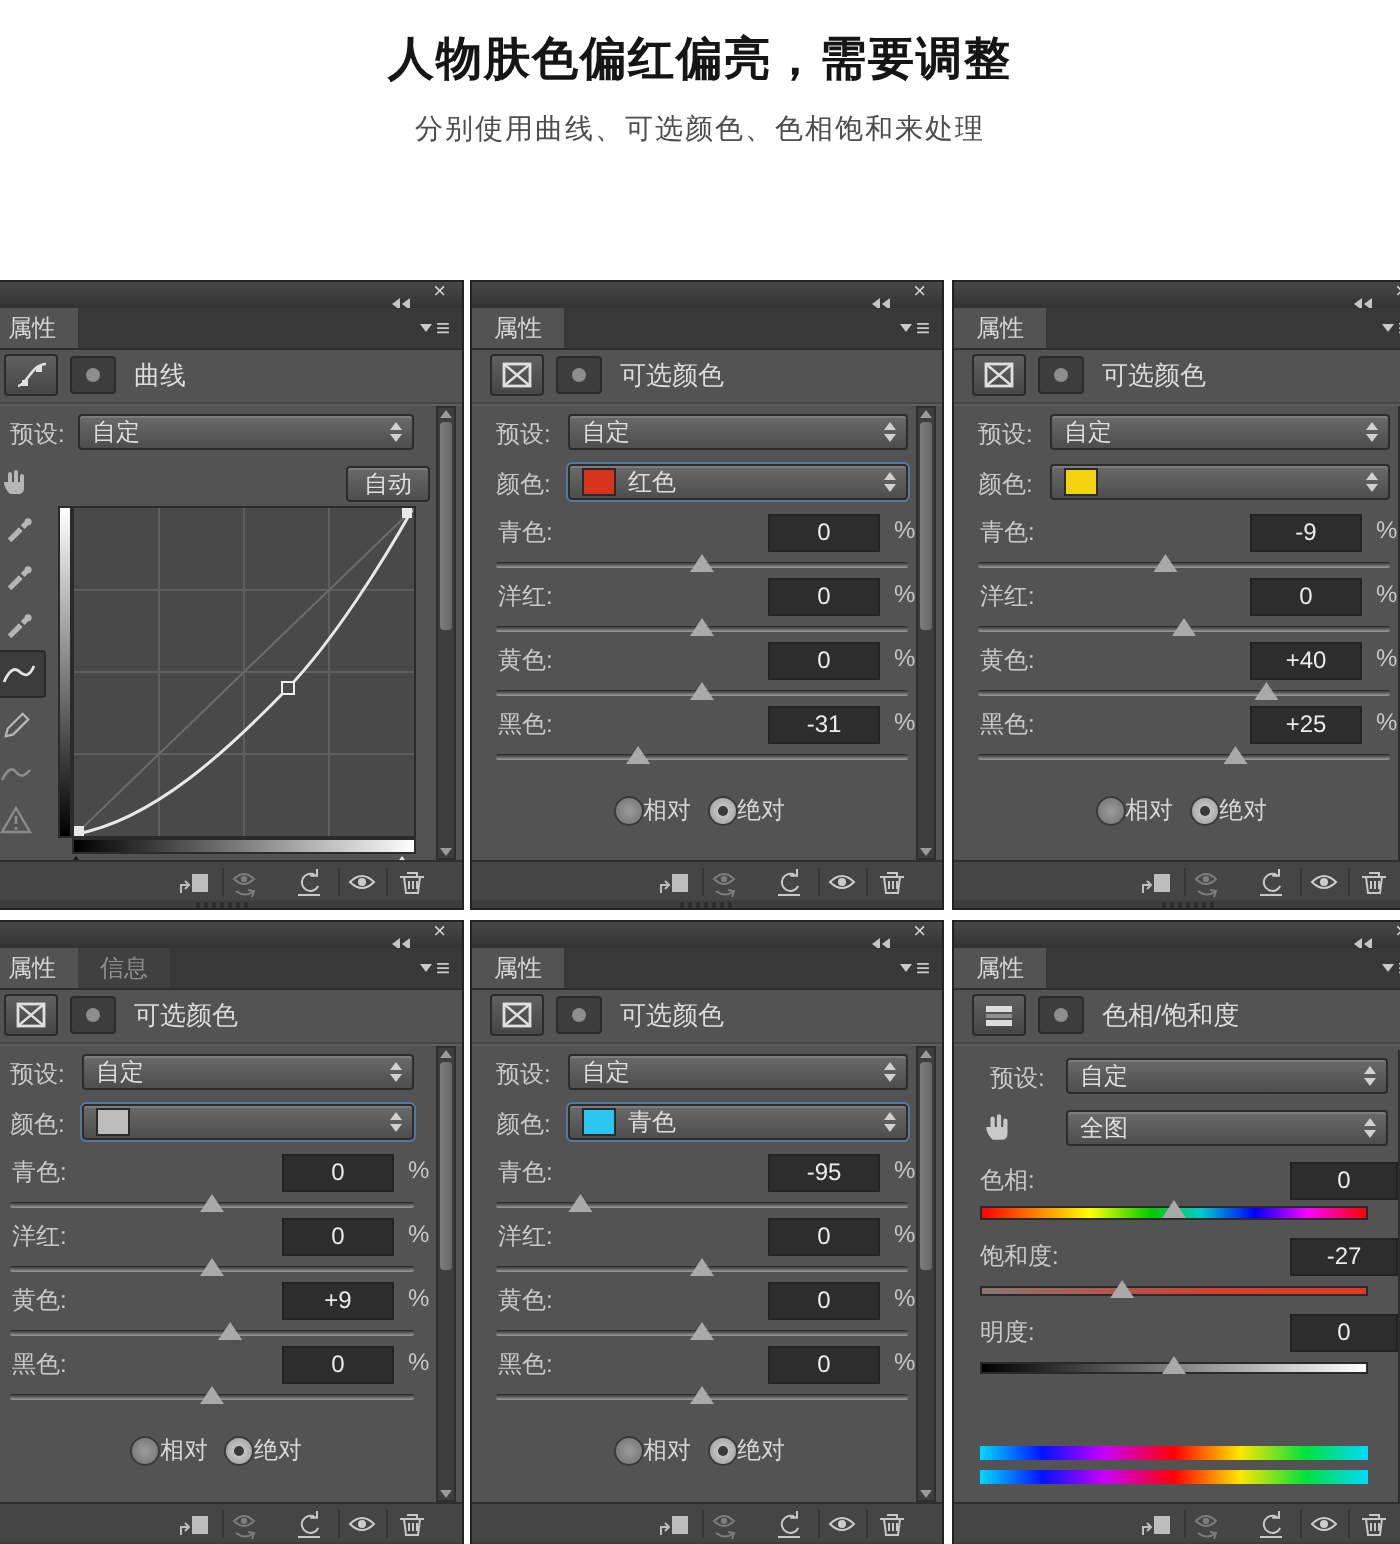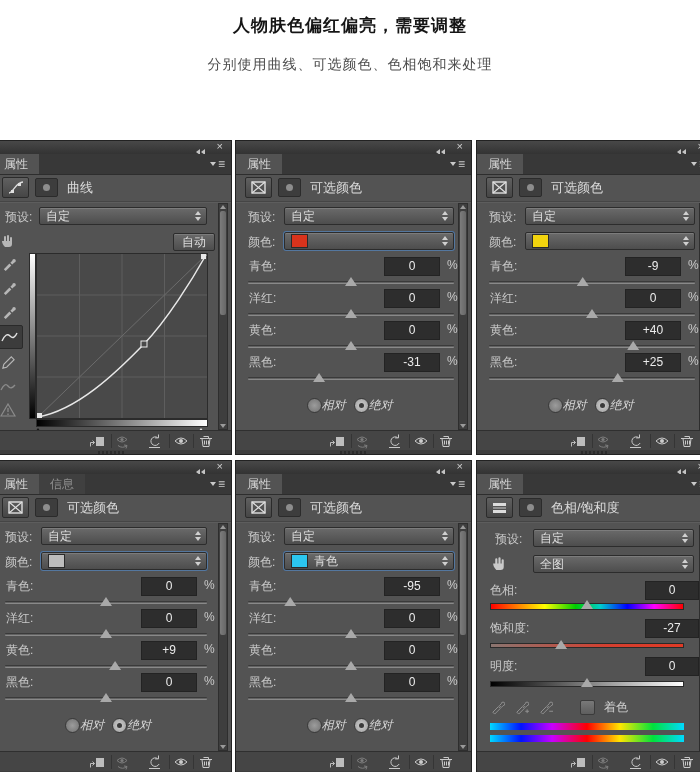--- a/index.html
+++ b/index.html
@@ -1,20 +1,20 @@
 <!DOCTYPE html>
 <html><head>
 <meta charset="utf-8">
 <style>
   html,body{margin:0;padding:0;background:#fff;}
   #stage{position:relative;width:700px;height:772px;overflow:hidden;background:#fff;
          font-family:"Liberation Sans","DejaVu Sans",sans-serif;}
   
   .page-title{position:absolute;top:14px;left:0;width:100%;text-align:center;
-              font-size:17px;font-weight:bold;color:#151515;letter-spacing:1px;}
+              font-size:23px;font-weight:bold;color:#151515;letter-spacing:1px;}
   .page-sub{position:absolute;top:56px;left:0;width:100%;text-align:center;
             font-size:14px;color:#4c4c4c;letter-spacing:1px;}
   
   .panel{position:absolute;background:#535353;border:1px solid #222;box-sizing:border-box;
          overflow:hidden;color:#cfcfcf;font-size:12px;}
   .titlebar{position:absolute;top:0;left:0;right:0;height:13px;
             background:linear-gradient(#484848,#333);border-bottom:1px solid #262626;}
   .collapse{position:absolute;right:26px;top:3px;}
   .collapse i{display:inline-block;width:0;height:0;border-top:3px solid transparent;
               border-bottom:3px solid transparent;border-right:4px solid #c4c4c4;margin-left:1px;}
@@ -56,21 +56,21 @@
   .vbox{position:absolute;left:148px;width:54px;height:17px;background:#2d2d2d;border:1px solid #232323;
         color:#ececec;text-align:center;line-height:17px;font-size:12px;}
   .vbox.hs{left:168px;width:52px;}
   .pct{position:absolute;left:211px;top:1px;color:#c9c9c9;}
   .track{position:absolute;left:12px;right:17px;height:3px;
          background:linear-gradient(#262626,#9d9d9d);border-radius:1px;}
   .thumb{position:absolute;top:-4px;width:12px;height:9px;transform:translateX(-50%);
          background:#a9a9a9;clip-path:polygon(50% 0,100% 100%,0 100%);
          filter:drop-shadow(0 1px 0 #2c2c2c);}
   .radios{position:absolute;left:0;right:0;height:16px;display:flex;justify-content:center;
-          align-items:center;gap:0;font-style:italic;}
+          align-items:center;gap:0;}
   .radio{width:13px;height:13px;border-radius:50%;background:radial-gradient(#9c9c9c,#707070);
          border:1px solid #3a3a3a;position:relative;}
   .radio.checked{background:radial-gradient(#d2d2d2,#9a9a9a);}
   .radio.checked::after{content:"";position:absolute;left:4px;top:4px;width:5px;height:5px;
          border-radius:50%;background:#3a3a3a;}
   .rlabel{color:#d6d6d6;margin-right:8px;}
   
   .scroll{position:absolute;top:62px;bottom:24px;right:3px;width:8px;background:#3e3e3e;
           border:1px solid #2e2e2e;}
   .sb-thumb{position:absolute;top:7px;left:1px;right:1px;height:46%;
@@ -295,20 +295,21 @@
       <span class="updn">
             <i class="u"></i>
             <i class="d"></i>
           </span>
     </div>
   </div>
   <div class="frow" style="top:91px">
     <span class="flabel">颜色:</span>
     <div class="dropdown focusring" style="left:48px;right:17px">
       <span class="swatch" style="background:#d8331c"></span>
+      <span class="dtext">红色</span>
       <span class="updn">
             <i class="u"></i>
             <i class="d"></i>
           </span>
     </div>
   </div>
 
   <div class="vrow" style="top:116px">
         <span class="vlabel">青色:</span>
         <span class="vbox">0</span>
@@ -835,41 +836,20 @@
         <span class="thumb" style="left:36.5%"></span>
       </div>
   <div class="vrow" style="top:196px">
         <span class="vlabel">明度:</span>
         <span class="vbox hs">0</span>
       </div>
   <div class="lig-track" style="top:220px">
         <span class="thumb" style="left:50%"></span>
       </div>
 
-  <div class="drop-row" style="top:238px">
-    <span style="opacity:.55">
-      <svg width="15" height="15" viewBox="0 0 16 16">
-            <path d="M3,13 L9,7 L11,9 L5,15 Z M10,6 L12,4 A1.9,1.9 0 1 1 14,6 L12,8 Z" fill="none" stroke="#cfcfcf"></path>
-          </svg>
-    </span>
-    <span style="opacity:.55">
-      <svg width="15" height="15" viewBox="0 0 16 16">
-            <path d="M3,13 L9,7 L11,9 L5,15 Z M10,6 L12,4 A1.9,1.9 0 1 1 14,6 L12,8 Z" fill="none" stroke="#cfcfcf"></path>
-            <path d="M12,12 h4 M14,10 v4" stroke="#cfcfcf"></path>
-          </svg>
-    </span>
-    <span style="opacity:.55">
-      <svg width="15" height="15" viewBox="0 0 16 16">
-            <path d="M3,13 L9,7 L11,9 L5,15 Z M10,6 L12,4 A1.9,1.9 0 1 1 14,6 L12,8 Z" fill="none" stroke="#cfcfcf"></path>
-            <path d="M12,12 h4" stroke="#cfcfcf"></path>
-          </svg>
-    </span>
-    <span style="margin-left:18px" class="checkbox"></span>
-    <span style="color:#d6d6d6">着色</span>
-  </div>
 
   <div class="spec-bar" style="top:262px"></div>
   <div class="spec-bar" style="top:274px"></div>
 
   <div class="scroll" style="top:64px"></div>
 
   <div class="toolbar">
     <svg width="132" height="16" viewBox="0 0 132 16">
       <g>
             <rect x="7" y="4" width="8" height="9" fill="#bdbdbd"></rect>

